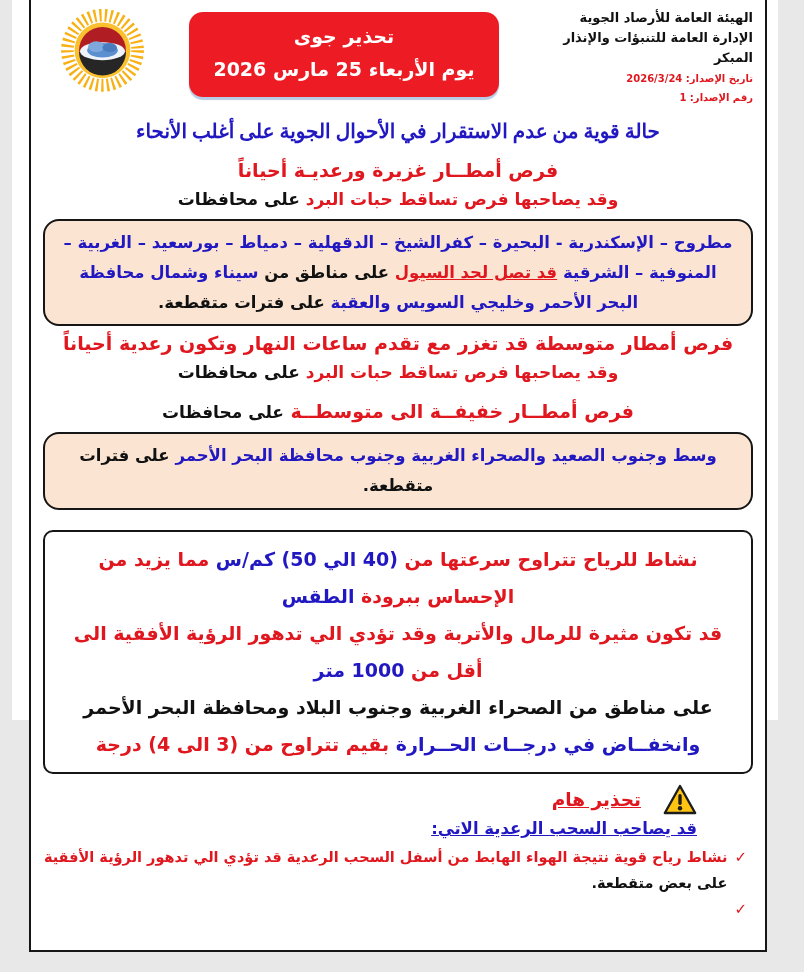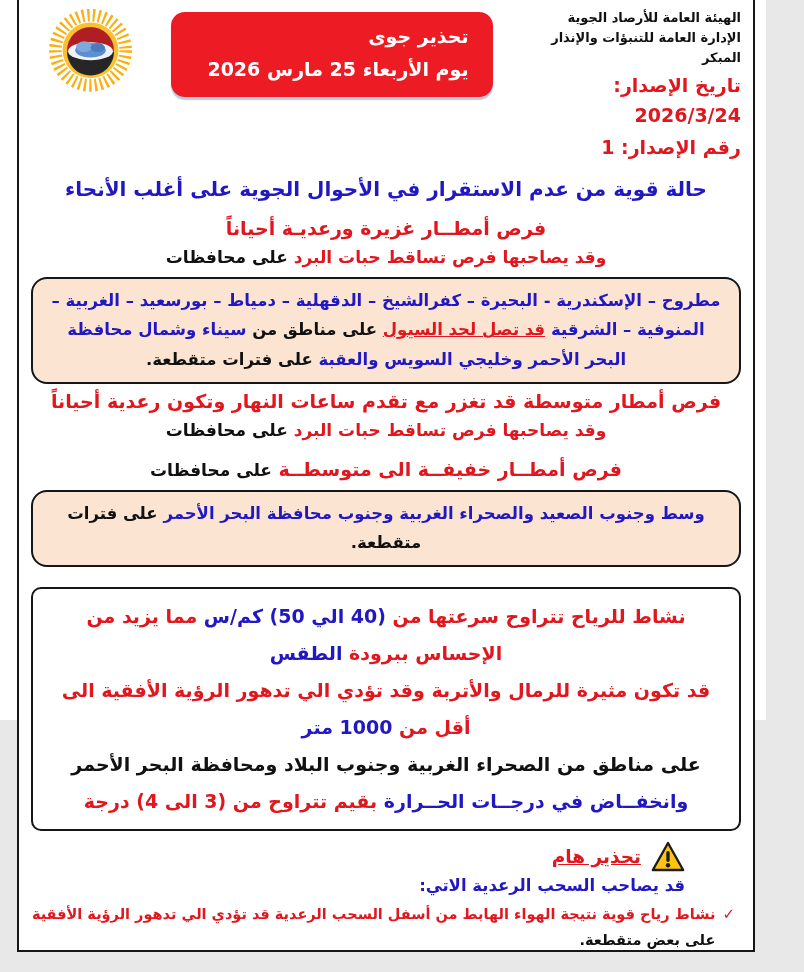--- a/index.html
+++ b/index.html
@@ -12,50 +12,49 @@
   }
   *{box-sizing:border-box;margin:0;padding:0;}
   html,body{width:804px;height:972px;overflow:hidden;}
   body{
     background:var(--page-bg);
     font-family:"DejaVu Sans", sans-serif;
     font-weight:bold;
     direction:rtl;
   }
   .sheet{
-    position:absolute;left:0;top:0;
+    position:absolute;left:12px;top:0;
     width:766px;height:720px;
     background:#ffffff;
   }
   .doc{
     position:absolute;left:17px;top:-6px;
     width:738px;height:958px;
     border:2px solid var(--border);
     background:#ffffff;
     padding:10px 10px 0 10px;
     overflow:hidden;
     text-align:center;
   }
   
   .header{display:flex;align-items:flex-start;justify-content:space-between;padding:2px 2px 0 6px;}
   .org{width:215px;text-align:right;font-size:13px;line-height:1.55;color:var(--ink);}
-  .org .issue{color:var(--red);margin-top:3px;font-size:19px;}
+  .org .issue{color:var(--red);margin-top:3px;font-size:10px;}
   .banner{
     background:#ed1c24;color:#ffffff;
     border-radius:14px;
-    padding:8px 24px 10px 36px;
+    padding:8px 24px 10px 24px;
     font-size:19px;line-height:1.75;
     margin-top:4px;
     min-width:288px;
     box-shadow:0 3px 1px rgba(125,160,205,.55);
-    text-align:right;
   }
   .logo{width:95px;height:90px;margin-left:8px;}
   
-  .main-title{color:var(--blue);font-size:20px;margin-top:14px;}
+  .main-title{color:var(--blue);font-size:20px;margin-top:14px;font-family:Liberation Serif, serif;}
   .headline{color:var(--red);font-size:19px;margin-top:16px;}
   .subline{font-size:17px;margin-top:8px;color:var(--ink);}
   .red{color:var(--red);}
   .blue{color:var(--blue);}
   .black{color:var(--ink);}
   .u{text-decoration:underline;}
   
   .peach{
     background:var(--peach);
     border:2px solid var(--border);
@@ -69,26 +68,26 @@
   .windbox{
     border:2px solid var(--border);
     border-radius:10px;
     margin:20px 2px 0 2px;
     padding:9px 10px;
     font-size:19px;line-height:1.95;
   }
   
   .warn-head{
     display:flex;align-items:center;justify-content:flex-start;
-    gap:10px;margin:10px 58px 0 0;
+    gap:22px;margin:10px 58px 0 0;
     flex-direction:row;
   }
   .warn-title{color:var(--red);font-size:18.5px;text-decoration:underline;}
   .tri{width:34px;height:31px;}
-  .warn-intro{color:var(--blue);font-size:16.5px;text-align:right;margin:4px 58px 0 0;}
+  .warn-intro{color:var(--blue);font-size:16.5px;text-align:right;margin:4px 58px 0 0;text-decoration:underline;}
   .checklist{margin:6px 8px 0 0;}
   .chk{
     display:flex;justify-content:flex-start;align-items:baseline;
     gap:7px;font-size:14.5px;line-height:1.75;text-align:right;
   }
   .chk .mark{color:var(--red);font-size:15px;}
 </style>
 </head>
 <body>
 

